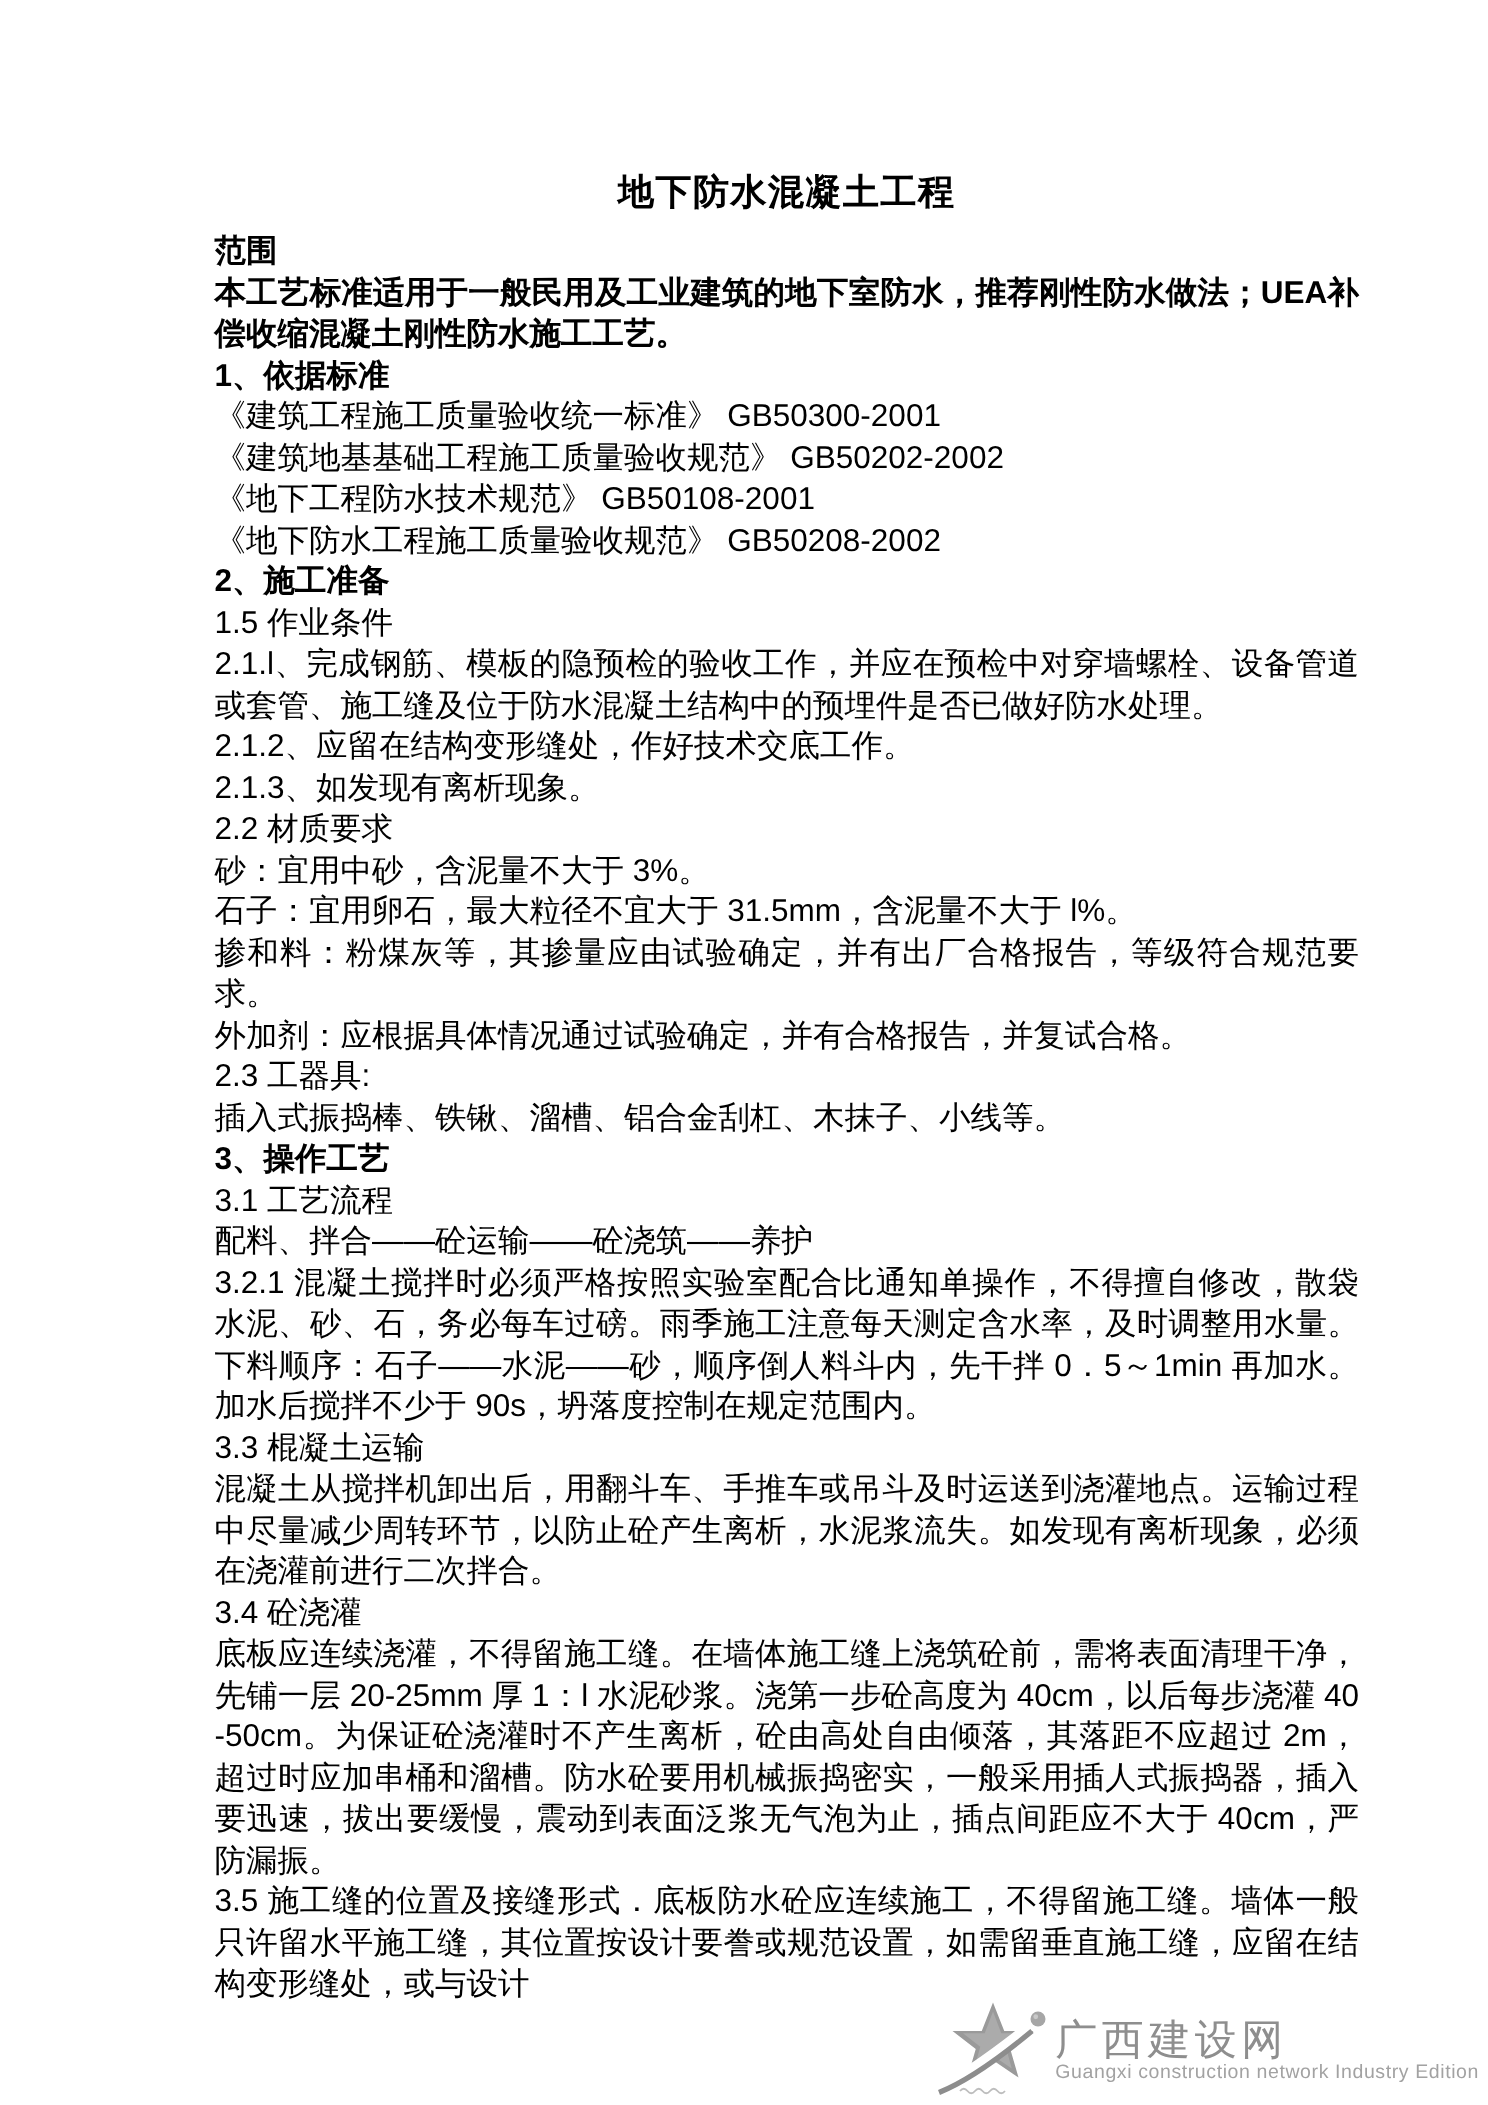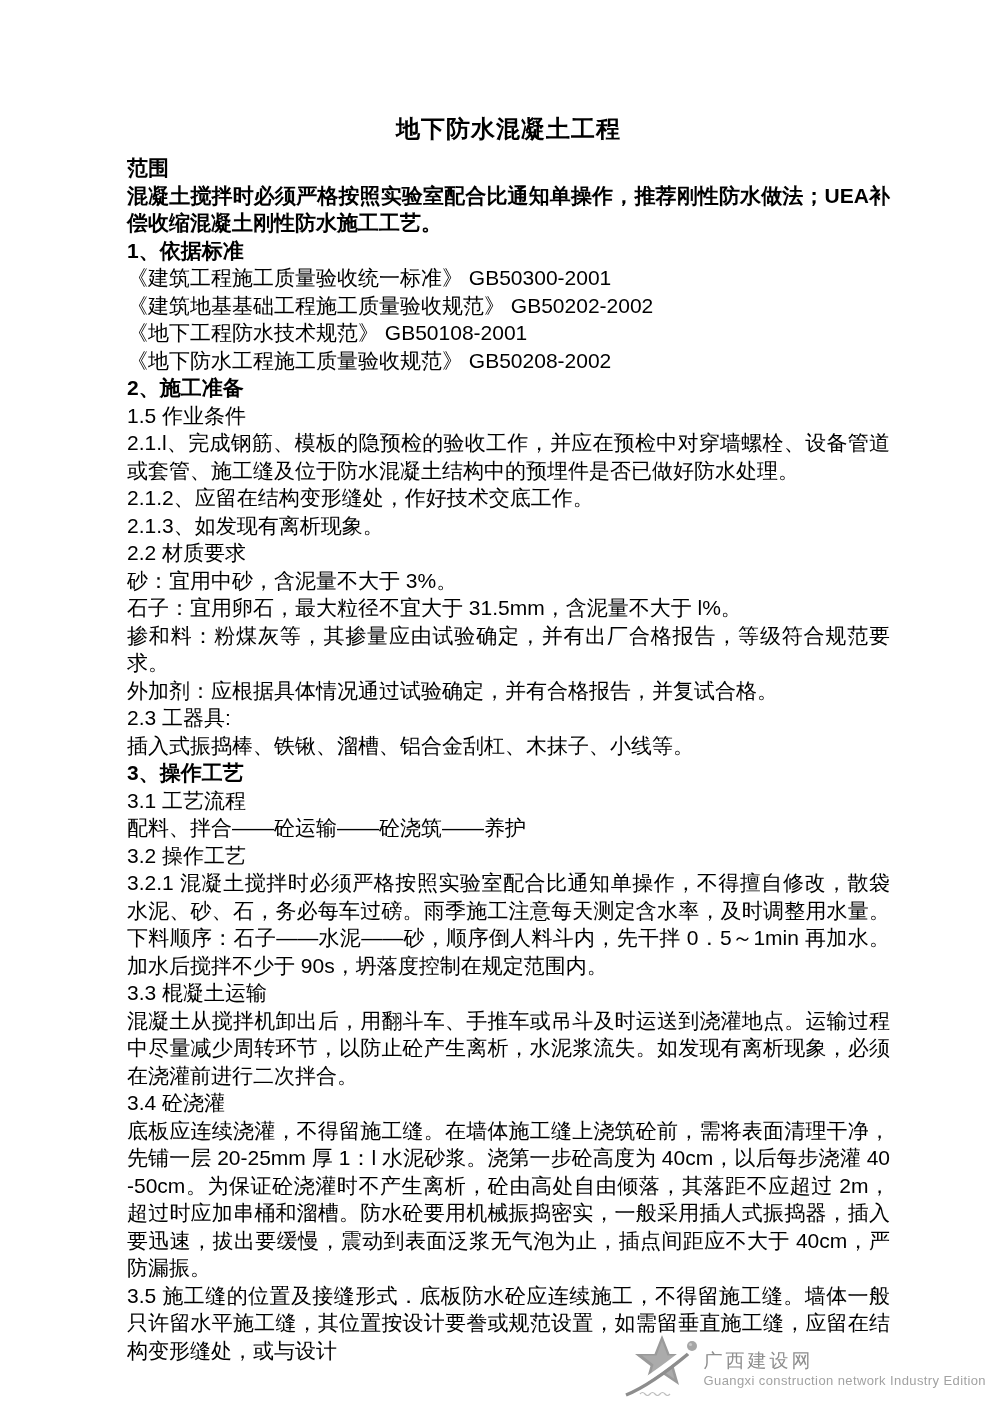--- a/index.html
+++ b/index.html
@@ -11,21 +11,21 @@
     position: relative;
     width: 992px;
     height: 1403px;
     background: #ffffff;
     overflow: hidden;
     font-family: "Liberation Sans", sans-serif;
     color: #000000;
   }
   .content {
     position: absolute;
-    left: 127px;
+    left: 143px;
     top: 112px;
     width: 763px;
   }
   .doc-title {
     font-size: 24px;
     font-weight: bold;
     text-align: center;
     margin: 0 0 8px 0;
     line-height: 34px;
     letter-spacing: 1px;
@@ -52,21 +52,21 @@
     flex: 0 0 auto;
   }
   .wm-textcol {
     display: flex;
     flex-direction: column;
     align-items: flex-start;
   }
   .wm-title {
     font-family: "Liberation Serif", serif;
     color: #8e8e8e;
-    font-size: 19px;
+    font-size: 28px;
     line-height: 30px;
     letter-spacing: 3px;
     white-space: nowrap;
   }
   .wm-sub {
     color: #a2a2a2;
     font-size: 13px;
     line-height: 10px;
     letter-spacing: 0.4px;
     white-space: nowrap;
@@ -74,42 +74,41 @@
 </style>
 </head>
 <body>
 
 <div class="page">
 
   <div class="content">
     <h1 class="doc-title">地下防水混凝土工程</h1>
     <div>
         <p class="para bold">范围</p>
-        <p class="para bold">混凝土搅拌时必须严格按照实验室配合比通知单操作，推荐刚性防水做法；UEA补偿收缩混凝土刚性防水施工工艺。</p>
+        <p class="para bold">本工艺标准适用于一般民用及工业建筑的地下室防水，推荐刚性防水做法；UEA补偿收缩混凝土刚性防水施工工艺。</p>
         <p class="para bold">1、依据标准</p>
         <p class="para">《建筑工程施工质量验收统一标准》 GB50300-2001</p>
         <p class="para">《建筑地基基础工程施工质量验收规范》 GB50202-2002</p>
         <p class="para">《地下工程防水技术规范》 GB50108-2001</p>
         <p class="para">《地下防水工程施工质量验收规范》 GB50208-2002</p>
         <p class="para bold">2、施工准备</p>
         <p class="para">1.5 作业条件</p>
         <p class="para">2.1.l、完成钢筋、模板的隐预检的验收工作，并应在预检中对穿墙螺栓、设备管道或套管、施工缝及位于防水混凝土结构中的预埋件是否已做好防水处理。</p>
         <p class="para">2.1.2、应留在结构变形缝处，作好技术交底工作。</p>
         <p class="para">2.1.3、如发现有离析现象。</p>
         <p class="para">2.2 材质要求</p>
         <p class="para">砂：宜用中砂，含泥量不大于 3%。</p>
         <p class="para">石子：宜用卵石，最大粒径不宜大于 31.5mm，含泥量不大于 l%。</p>
         <p class="para">掺和料：粉煤灰等，其掺量应由试验确定，并有出厂合格报告，等级符合规范要求。</p>
         <p class="para">外加剂：应根据具体情况通过试验确定，并有合格报告，并复试合格。</p>
         <p class="para">2.3 工器具:</p>
         <p class="para">插入式振捣棒、铁锹、溜槽、铝合金刮杠、木抹子、小线等。</p>
         <p class="para bold">3、操作工艺</p>
         <p class="para">3.1 工艺流程</p>
         <p class="para">配料、拌合——砼运输——砼浇筑——养护</p>
-        <p class="para">3.2 操作工艺</p>
         <p class="para">3.2.1 混凝土搅拌时必须严格按照实验室配合比通知单操作，不得擅自修改，散袋水泥、砂、石，务必每车过磅。雨季施工注意每天测定含水率，及时调整用水量。下料顺序：石子——水泥——砂，顺序倒人料斗内，先干拌 0．5～1min 再加水。加水后搅拌不少于 90s，坍落度控制在规定范围内。</p>
         <p class="para">3.3 棍凝土运输</p>
         <p class="para">混凝土从搅拌机卸出后，用翻斗车、手推车或吊斗及时运送到浇灌地点。运输过程中尽量减少周转环节，以防止砼产生离析，水泥浆流失。如发现有离析现象，必须在浇灌前进行二次拌合。</p>
         <p class="para">3.4 砼浇灌</p>
         <p class="para">底板应连续浇灌，不得留施工缝。在墙体施工缝上浇筑砼前，需将表面清理干净，先铺一层 20-25mm 厚 1：l 水泥砂浆。浇第一步砼高度为 40cm，以后每步浇灌 40-50cm。为保证砼浇灌时不产生离析，砼由高处自由倾落，其落距不应超过 2m，超过时应加串桶和溜槽。防水砼要用机械振捣密实，一般采用插人式振捣器，插入要迅速，拔出要缓慢，震动到表面泛浆无气泡为止，插点间距应不大于 40cm，严防漏振。</p>
         <p class="para">3.5 施工缝的位置及接缝形式．底板防水砼应连续施工，不得留施工缝。墙体一般只许留水平施工缝，其位置按设计要誊或规范设置，如需留垂直施工缝，应留在结构变形缝处，或与设计</p>
       </div>
   </div>
 
   <div class="watermark">

